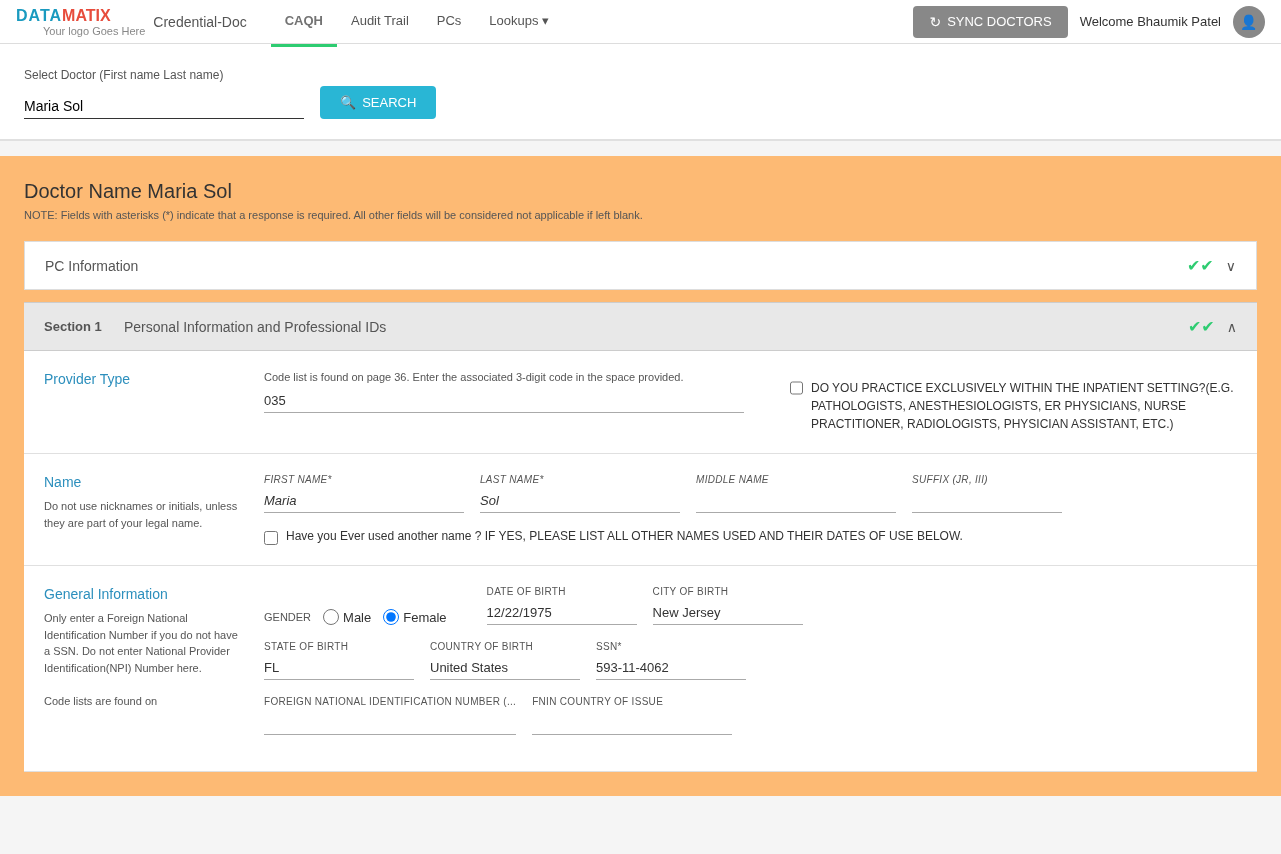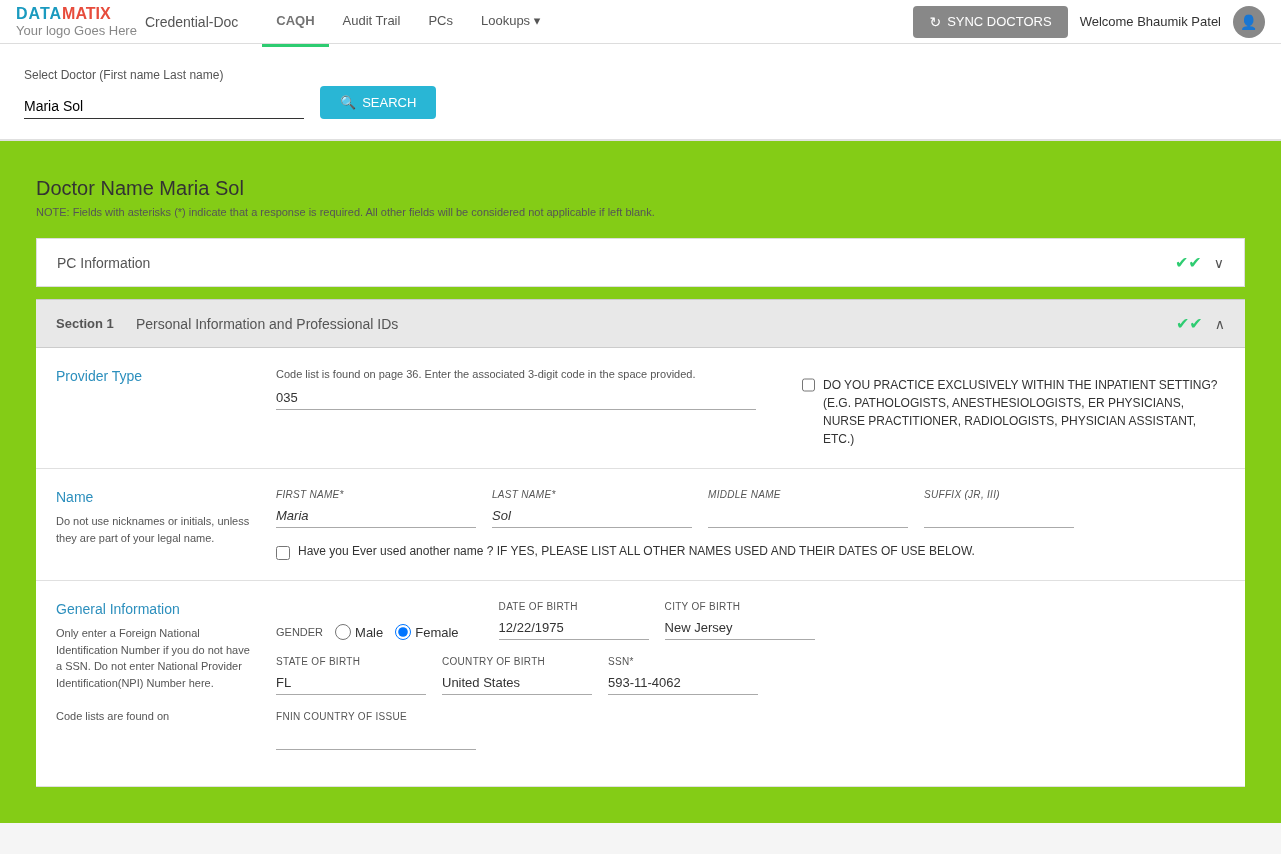--- a/index.html
+++ b/index.html
@@ -77,21 +77,21 @@
       padding: 9px 20px;
       border-radius: 4px;
       cursor: pointer;
       font-size: 13px;
       display: flex;
       align-items: center;
       gap: 6px;
     }
 
     
-    .main-content { padding: 36px; background: #84cc16; }
+    .main-content { padding: 24px; background: #fdba74; margin-top: 15px; }
     .doctor-title { font-size: 20px; font-weight: normal; color: #333; margin-bottom: 6px; }
     .note-text { font-size: 11px; color: #555; margin-bottom: 20px; }
 
     
     .panel {
       background: #fff;
       border: 1px solid #ddd;
       border-radius: 0;
       margin-bottom: 12px;
     }
@@ -174,21 +174,21 @@
 </head>
 <body>
 
 <nav class="navbar">
   <div class="navbar-brand">
     <div style="display:flex;flex-direction:column;align-items:flex-start;margin-right:6px;">
       <div style="display:flex;align-items:center;">
         <span style="color:#1a9abf;font-weight:900;font-size:16px;letter-spacing:1px;">DATA</span>
           <span style="color:#e74c3c;font-weight:900;font-size:16px;">MATIX</span>
       </div>
-      <span style="font-size:13px;color:#888;white-space:nowrap;">Your logo Goes Here</span>
+      <span style="font-size:11px;color:#888;white-space:nowrap;margin-left:27px;">Your logo Goes Here</span>
     </div>
     <span style="color:#555;font-size:14px;margin-left:2px;">Credential-Doc</span>
   </div>
   <div class="nav-links">
     <a class="nav-link active">CAQH</a>
     <a class="nav-link">Audit Trail</a>
     <a class="nav-link">PCs</a>
     <a class="nav-link">Lookups ▾</a>
   </div>
   <div class="navbar-right">
@@ -328,20 +328,24 @@
             <div class="field-value medium">United States</div>
           </div>
           <div class="field-group">
             <span class="field-label">SSN*</span>
             <div class="field-value medium">593-11-4062</div>
           </div>
         </div>
 
         <div class="field-row">
           <div class="field-group">
+            <span class="field-label">FOREIGN NATIONAL IDENTIFICATION NUMBER (...</span>
+            <div class="field-value wide">&nbsp;</div>
+          </div>
+          <div class="field-group">
             <span class="field-label">FNIN COUNTRY OF ISSUE</span>
             <div class="field-value wide">&nbsp;</div>
           </div>
         </div>
       </div>
     </div>
 
   </div>
 </div>
 

